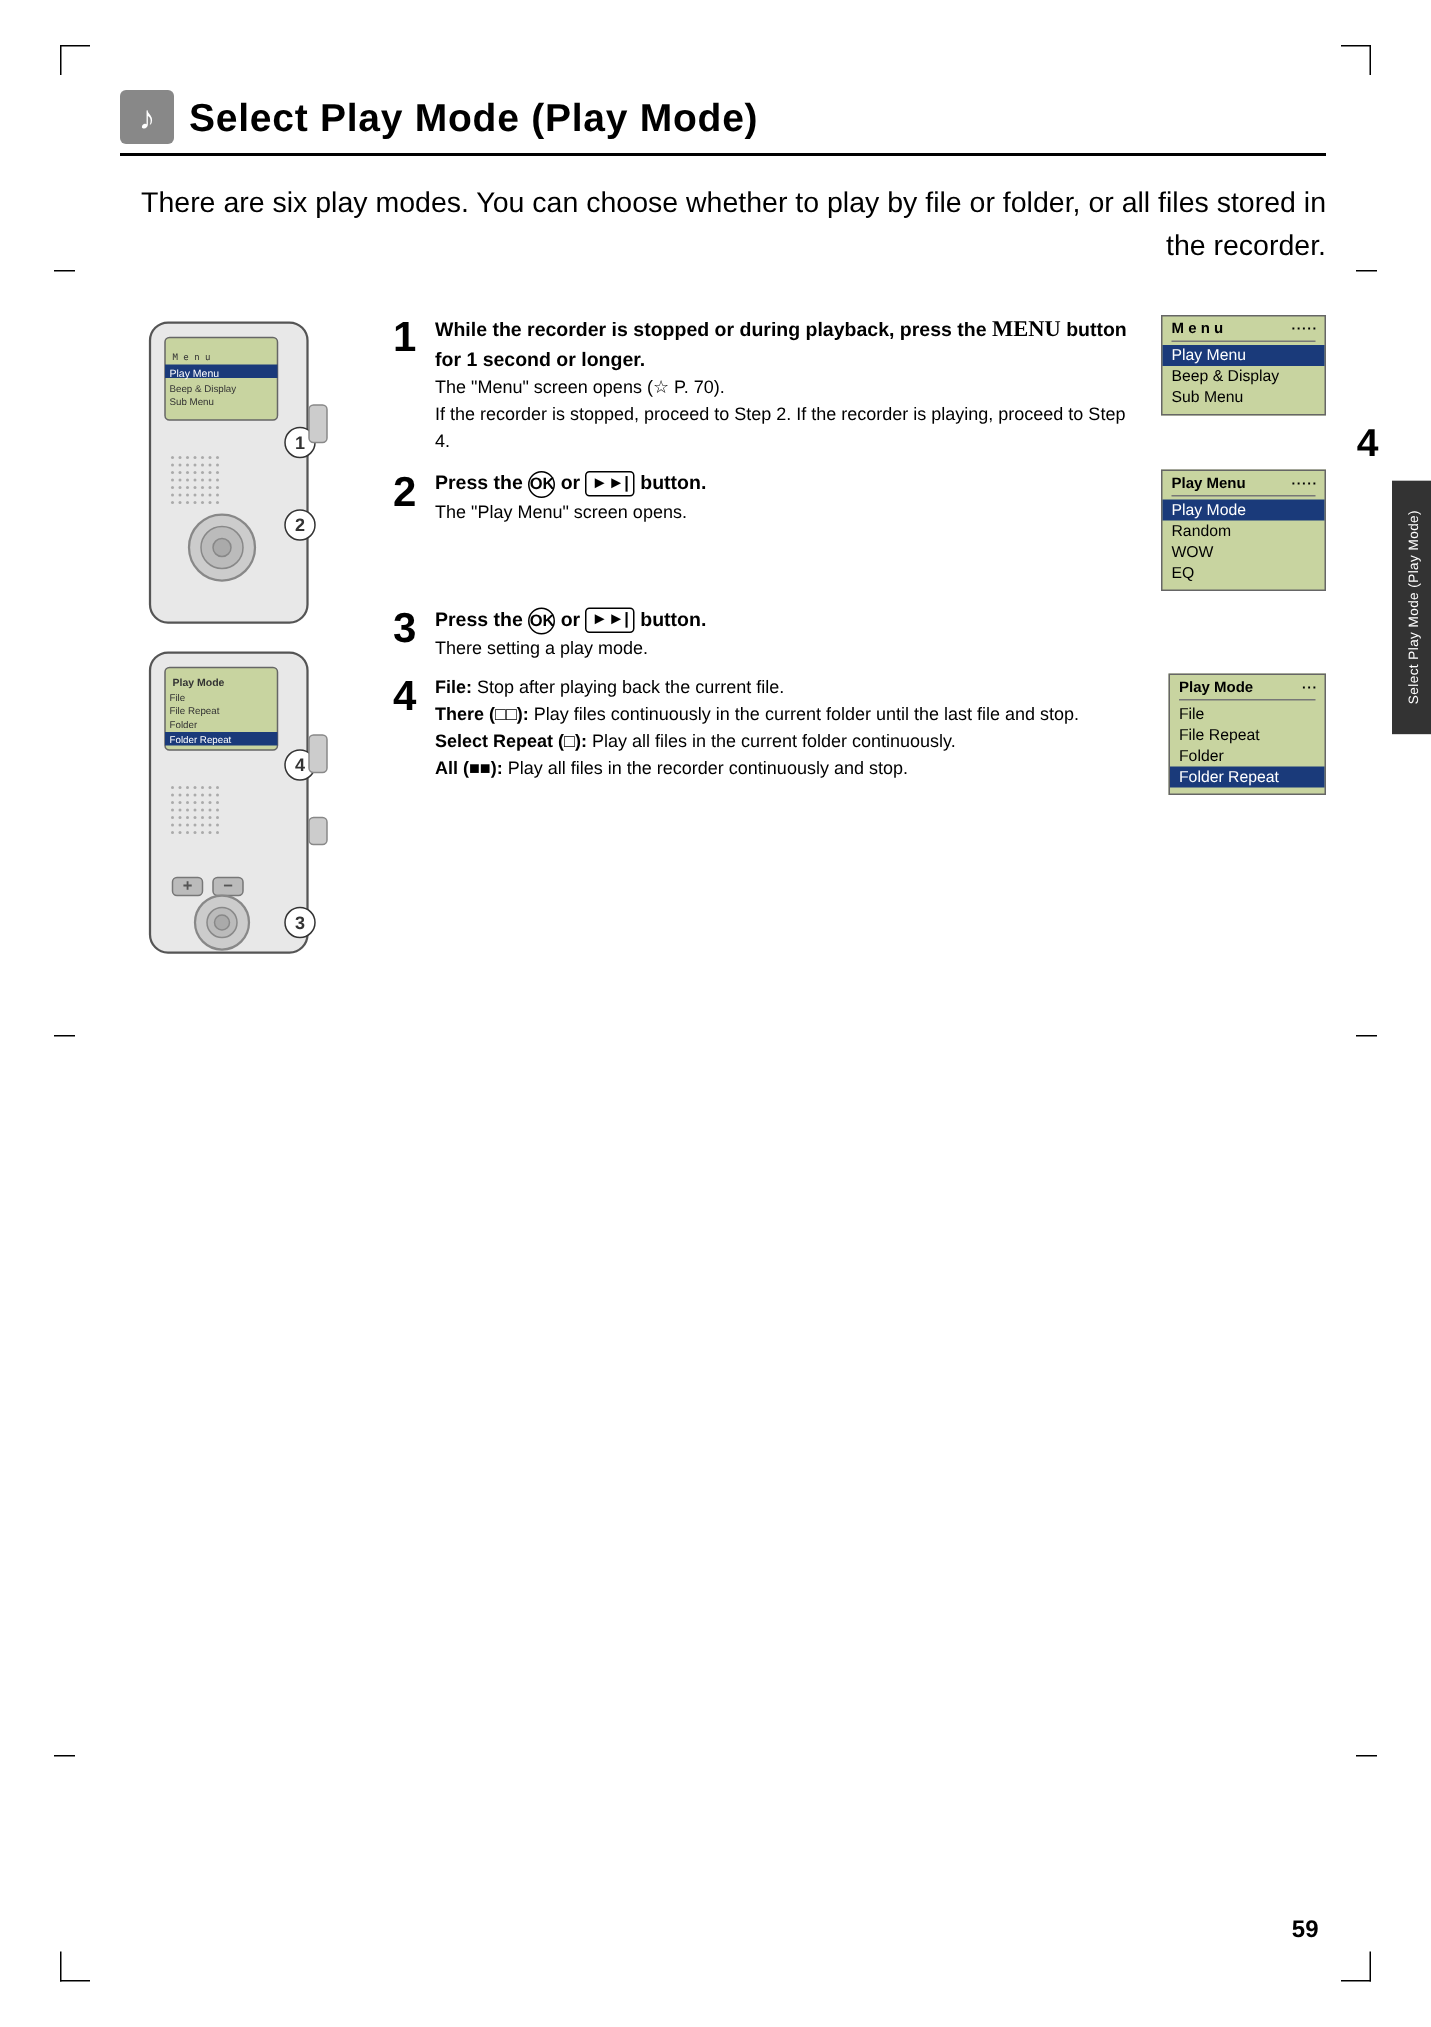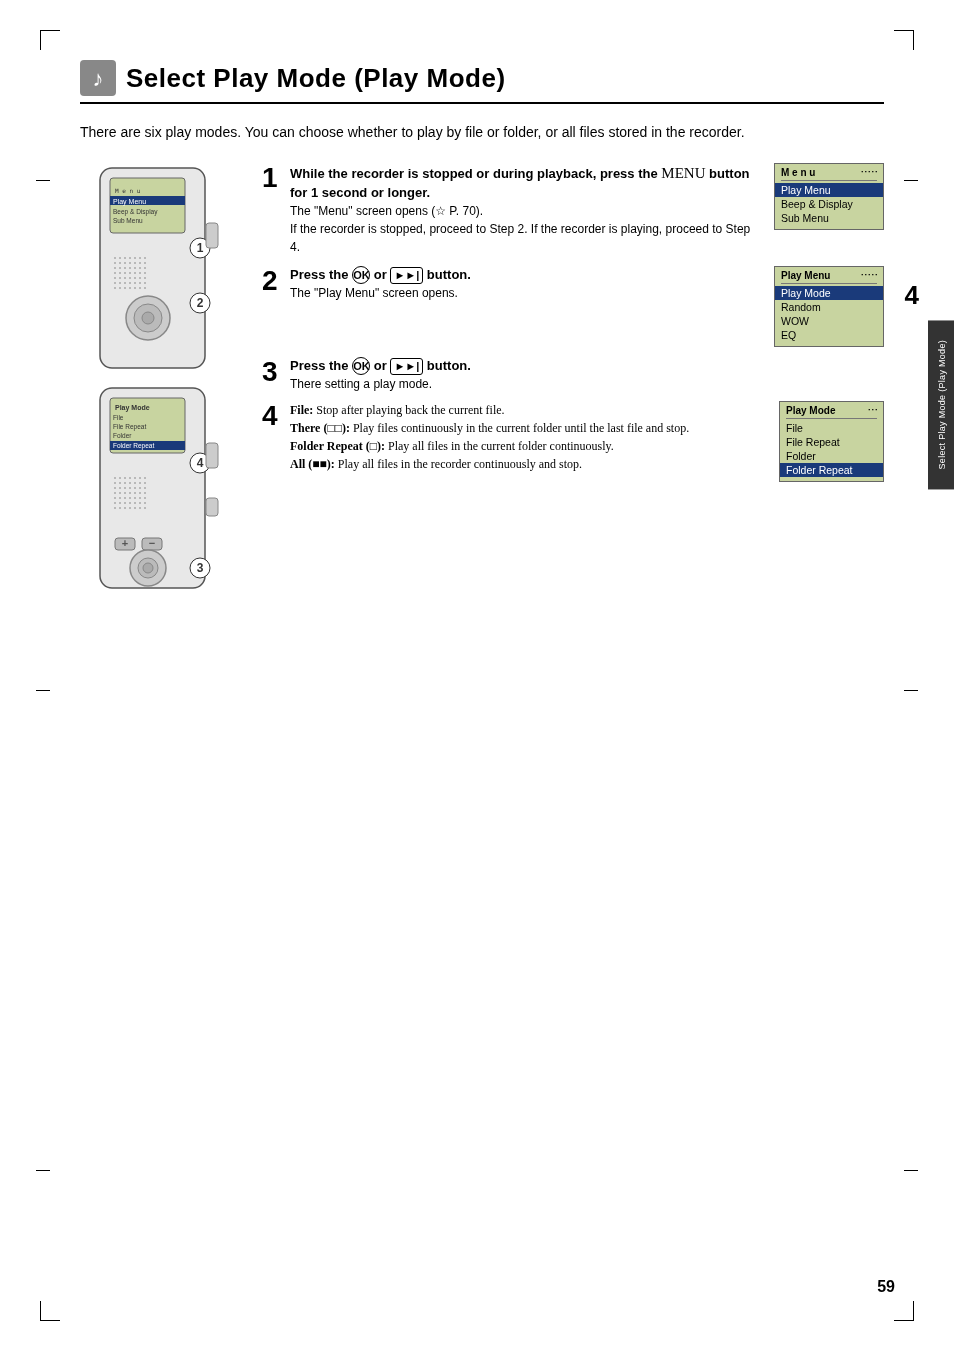--- a/index.html
+++ b/index.html
@@ -65,23 +65,24 @@
       width: 36px;
       height: 36px;
     }
     .page-title {
       font-size: 26px;
       font-weight: bold;
       letter-spacing: 0.5px;
     }
 
     .intro-text {
-      font-size: 14px;
-      margin-bottom: 20px;
+      font-size: 19px;
+      margin-bottom: 31px;
       line-height: 1.5;
+      text-align: right;
     }
 
     
     .devices-col {
       width: 160px;
       flex-shrink: 0;
     }
 
     .devices-col svg {
       display: block;
@@ -378,21 +379,21 @@
         <rect x="126" y="115" width="12" height="18" rx="3" fill="#ccc" stroke="#888" stroke-width="1"></rect>
       </svg>
     </div>
 
     <div class="steps-col">
 
       <div class="step-pair">
         <div class="snum">1</div>
         <div class="stext">
           <div class="stitle">
-            While the recorder is stopped or during playback, press the <span style="font-size:15px;font-family:'Times New Roman',serif;font-weight:normal;">MENU</span> button for 1 second or longer.
+            While the recorder is stopped or during playback, press the <span style="font-size:15px;font-family:'Times New Roman',serif;font-weight:bold;">MENU</span> button for 1 second or longer.
           </div>
           <div class="sbody">
             The "Menu" screen opens (☆ P. 70).<br>
             If the recorder is stopped, proceed to Step 2. If the recorder is playing, proceed to Step 4.
           </div>
         </div>
         <div class="screen-right">
           <div class="lcd-outer">
             <div class="lh">
               <span>M e n u</span>
@@ -438,24 +439,24 @@
               or <span class="arrow-btn">►►|</span> button.
             </div>
             <div class="sbody">There setting a play mode.</div>
           </div>
         </div>
 
         <div class="step-pair" style="align-items:flex-start;">
           <div class="snum">4</div>
           <div class="stext">
             <div style="display:flex;align-items:flex-start;gap:10px;">
-              <div class="sbody" style="flex:1;font-family:Liberation Serif, serif;">
+              <div class="sbody" style="flex:1;">
                 <p><strong>File:</strong> Stop after playing back the current file.</p>
                 <p><strong>There (□□):</strong> Play files continuously in the current folder until the last file and stop.</p>
-                <p><strong>Folder Repeat (□):</strong> Play all files in the current folder continuously.</p>
+                <p><strong>Select Repeat (□):</strong> Play all files in the current folder continuously.</p>
                 <p><strong>All (■■):</strong> Play all files in the recorder continuously and stop.</p>
               </div>
               <div style="flex-shrink:0;">
                 <div class="lcd-outer" style="min-width:105px;">
                   <div class="lh">
                     <span>Play Mode</span>
                     <span class="dots">· · ·</span>
                   </div>
                   <div class="li">File</div>
                   <div class="li">File Repeat</div>
@@ -470,15 +471,15 @@
       </div>
     </div>
   </div>
 
   <div style="position:absolute;right:0;top:320px;background:#333;color:white;width:26px;padding:20px 5px;font-size:9px;writing-mode:vertical-lr;transform:rotate(180deg);letter-spacing:0.3px;white-space:nowrap;line-height:1.3;">
     <span>Select Play Mode (Play Mode)</span>
   </div>
 
   <div style="position:absolute;right:35px;top:280px;font-size:26px;font-weight:bold;">4</div>
 
-  <div style="position:absolute;bottom:55px;right:59px;font-size:16px;font-weight:bold;">59</div>
+  <div style="position:absolute;bottom:55px;right:75px;font-size:16px;font-weight:bold;">59</div>
 
 </div>
 
 </body></html>

